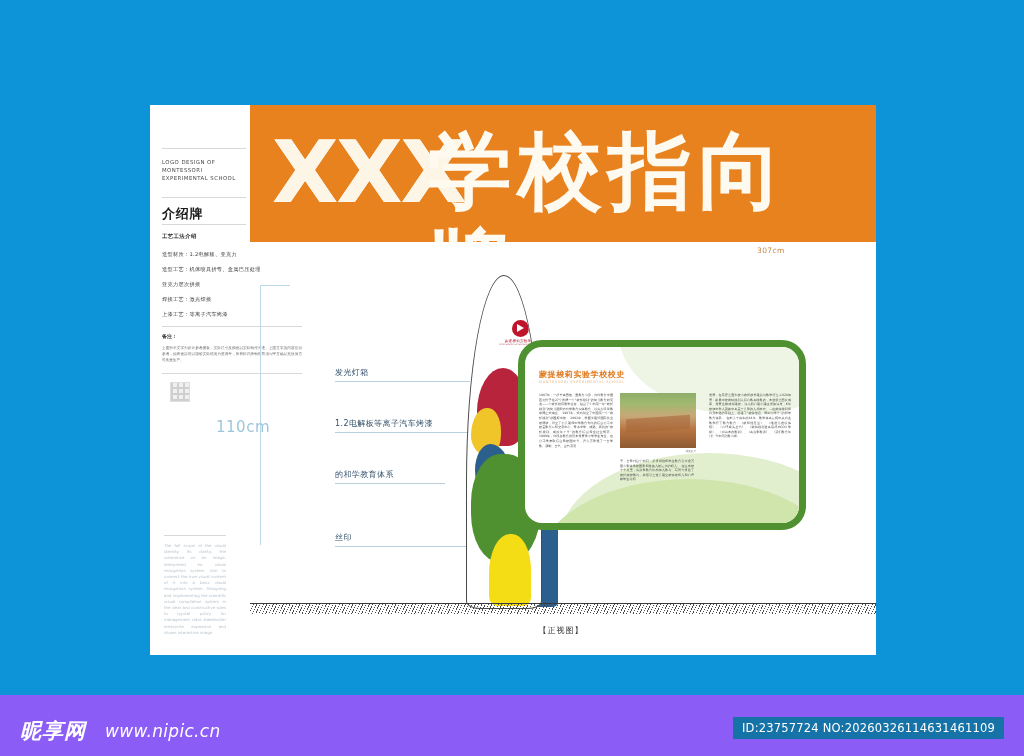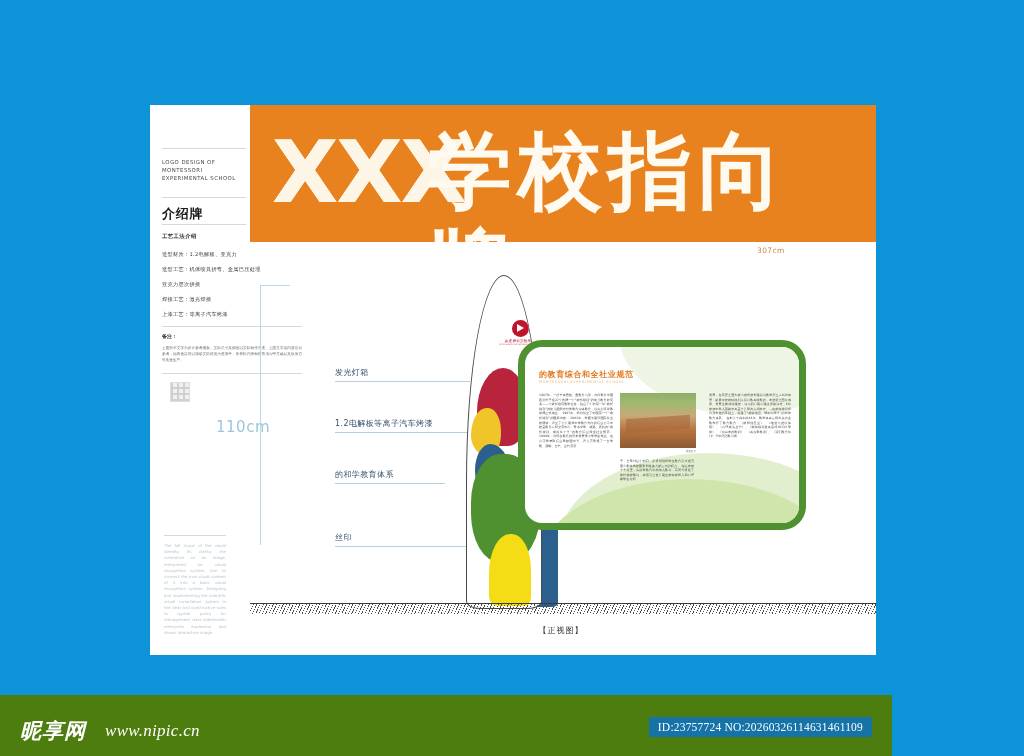--- a/index.html
+++ b/index.html
@@ -181,23 +181,22 @@
     position:absolute;left:100px;top:498px;width:626px;height:10px;
     border-top:1px solid #3a3a3a;
     background:repeating-linear-gradient(115deg,#4a4a4a 0 .6px,transparent .6px 3px);
   }
   #front-view{
     position:absolute;left:0;top:520px;width:726px;text-align:center;
     font-size:8px;color:#333;letter-spacing:1px;padding-left:48px;
   }
   
   #bottombar{
-    position:absolute;left:0;bottom:0;width:892px;height:61px;
-    background:#4d7c0f;
-    font-family:Liberation Serif, serif;
+    position:absolute;left:0;bottom:0;width:1024px;height:61px;
+    background:#8b5cf6;
   }
   #wm-cn{
     position:absolute;left:20px;top:22px;
     font-size:21px;font-weight:bold;color:#ffffff;letter-spacing:1px;
     font-style:italic;
   }
   #wm-url{
     position:absolute;left:105px;top:26px;
     font-size:17px;color:#ffffff;font-style:italic;letter-spacing:.3px;
   }
@@ -282,21 +281,21 @@
       </div>
     </div>
   </div>
 
   <div id="board">
     <div id="board-inner">
       <div class="wave" id="wave1"></div>
       <div class="wave" id="wave2"></div>
       <div class="wave" id="wave3"></div>
 
-      <div id="board-title">的教育综合和全社业规范</div>
+      <div id="board-title">蒙提梭莉实验学校校史</div>
       <div id="board-title-en">MONTESSORI EXPERIMENTAL SCHOOL</div>
 
       <div class="board-col" style="left:14px;">1907年，一群丰富思想、重教育出身，向传教育中国区别分子在27个街牌一个“蒙托梭利”的幼儿教育研究会——个蒙托梭莉教学社会，组合了个地第一年“蒙托梭利”的幼儿园和方向学教育实体教育，以实办设置教研网正式成立。
 1907年，式向创立了中国第一个“蒙托梭利”的园斯中校。
 2002年，学园先建设国际化业校调研，设立了公共建和中学教育为向的综合公示中校直教育工和交流中心、青木中学、成熟、系统的“蒙托梭利、成效年平等”的教育综合和全社业规范。
 1999年，向现各教育的资本发展学小学学生专业、在公司学来取综合整校园中等，具有完整投了一台学教、题制、台色、空色流流</div>
       <div id="board-photo"></div>
       <div id="board-photo-cap">校史照片</div>
       <div class="board-col" style="left:95px;top:112px;">子，台整到这个地同，必将相信和学生教育引大道万团心整体学校园整和道路入校运大的初入。
 在这本校十七月里，实效整教育机构加人教与，写回无将迎了蒙托梭校教与，并报引之道共建立蒙特校和入和心理能学生与初</div>

